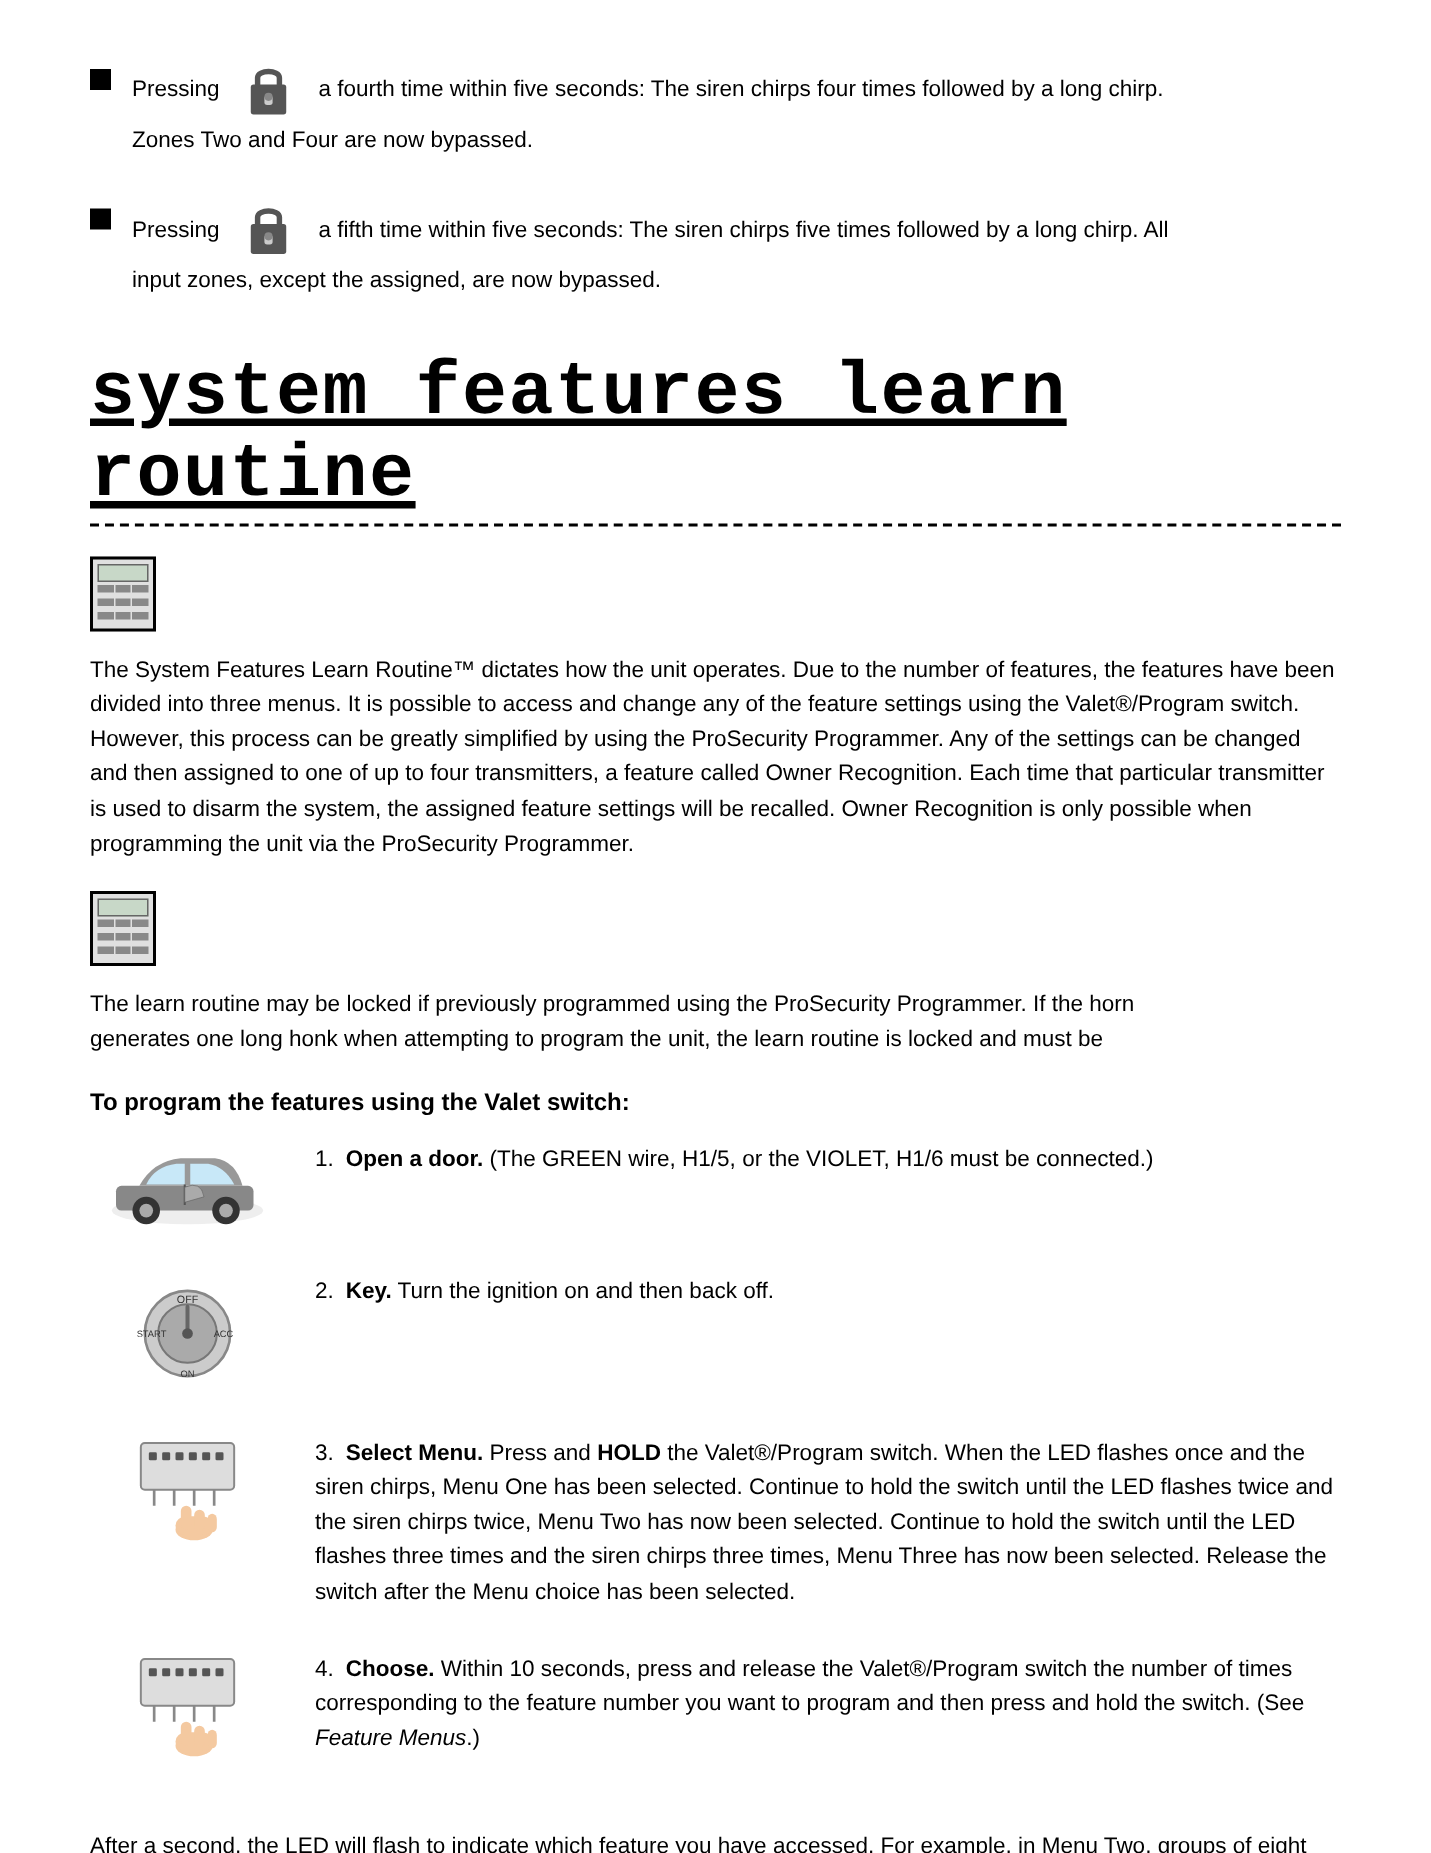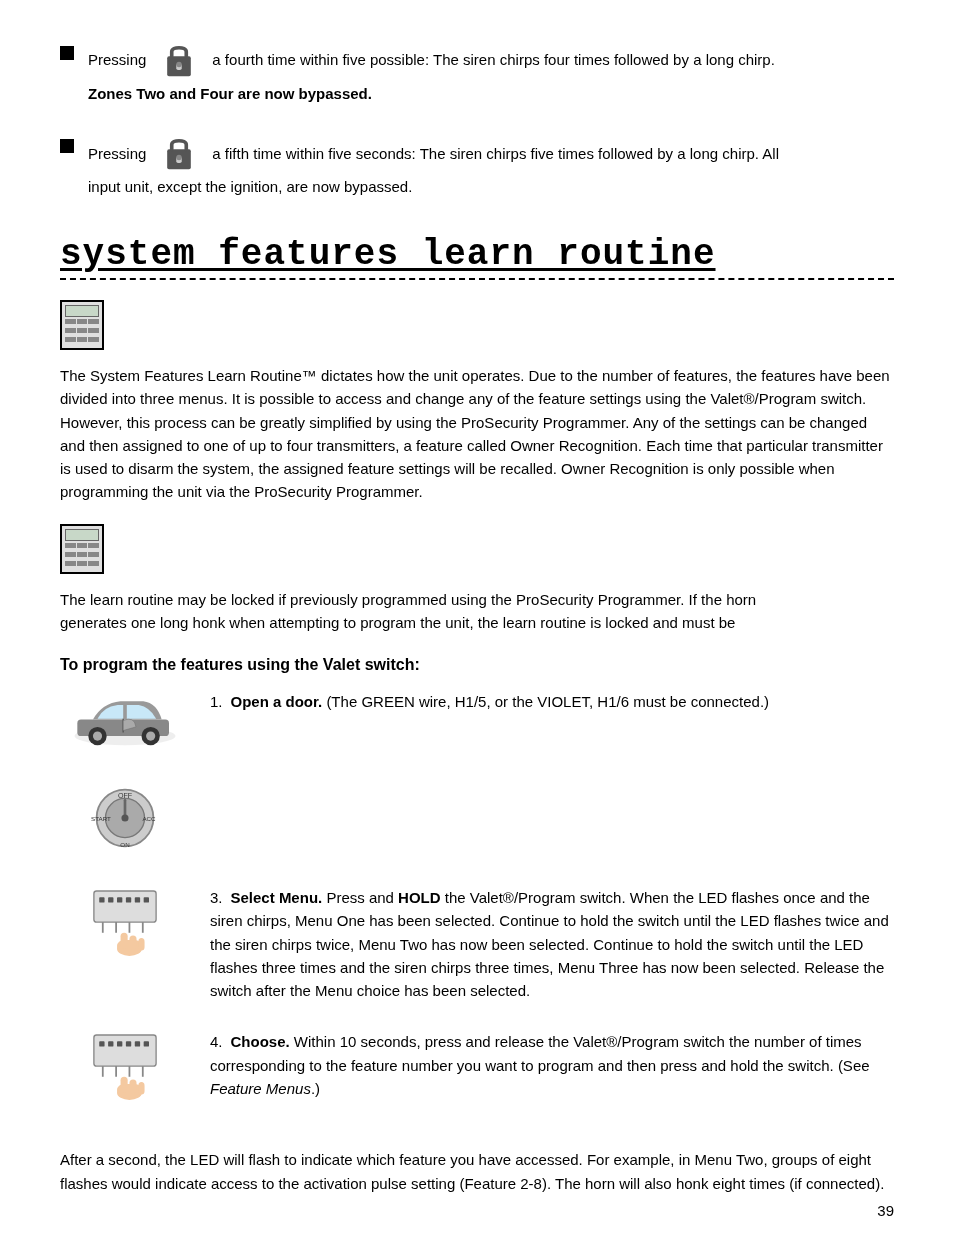--- a/index.html
+++ b/index.html
@@ -46,21 +46,21 @@
       width: 34px;
       height: 40px;
       flex-shrink: 0;
       display: inline-block;
       vertical-align: middle;
     }
 
     
     .section-heading {
       font-family: 'Courier New', Courier, monospace;
-      font-size: 36px;
+      font-size: 50px;
       font-weight: bold;
       letter-spacing: 1px;
       margin-top: 36px;
       margin-bottom: 6px;
       text-decoration: underline;
       text-underline-offset: 4px;
       line-height: 1.1;
       border-bottom: 2px dashed #000;
       padding-bottom: 4px;
     }
@@ -187,41 +187,41 @@
   <div class="bullet-content">
     <div class="bullet-inline">
       <span>Pressing</span>
 
       <svg class="lock-icon" viewBox="0 0 34 44" xmlns="http://www.w3.org/2000/svg">
         <rect x="4" y="18" width="26" height="22" rx="2" fill="#555"></rect>
         <path d="M9 18 V13 C9 7 25 7 25 13 V18" stroke="#555" stroke-width="4" fill="none" stroke-linecap="round"></path>
         <rect x="14" y="26" width="6" height="7" rx="2" fill="#ccc"></rect>
         <circle cx="17" cy="27" r="3" fill="#888"></circle>
       </svg>
-      <span>a fourth time within five possible: The siren chirps four times followed by a long chirp.</span>
+      <span>a fourth time within five seconds: The siren chirps four times followed by a long chirp.</span>
     </div>
-    <div style="margin-top:2px;font-weight:bold;">Zones Two and Four are now bypassed.</div>
+    <div style="margin-top:2px;">Zones Two and Four are now bypassed.</div>
   </div>
 </div>
 
 <div class="bullet-section">
   <div class="bullet-square"></div>
   <div class="bullet-content">
     <div class="bullet-inline">
       <span>Pressing</span>
 
       <svg class="lock-icon" viewBox="0 0 34 44" xmlns="http://www.w3.org/2000/svg">
         <rect x="4" y="18" width="26" height="22" rx="2" fill="#555"></rect>
         <path d="M9 18 V13 C9 7 25 7 25 13 V18" stroke="#555" stroke-width="4" fill="none" stroke-linecap="round"></path>
         <rect x="14" y="26" width="6" height="7" rx="2" fill="#ccc"></rect>
         <circle cx="17" cy="27" r="3" fill="#888"></circle>
       </svg>
       <span>a fifth time within five seconds: The siren chirps five times followed by a long chirp. All</span>
     </div>
-    <div style="margin-top:2px;">input unit, except the ignition, are now bypassed.</div>
+    <div style="margin-top:2px;">input zones, except the assigned, are now bypassed.</div>
   </div>
 </div>
 
 <div class="section-heading">system features learn routine</div>
 
 <div class="info-block">
   <div class="calc-icon">
     <div class="calc-screen"></div>
     <div class="calc-buttons">
       <div class="calc-btn"></div>
@@ -300,20 +300,23 @@
       <circle cx="45" cy="45" r="22" fill="#aaa" stroke="#777" stroke-width="1.5"></circle>
 
       <text x="45" y="22" text-anchor="middle" font-size="8" fill="#333">OFF</text>
       <text x="72" y="48" text-anchor="middle" font-size="7" fill="#333">ACC</text>
       <text x="45" y="78" text-anchor="middle" font-size="7" fill="#333">ON</text>
       <text x="18" y="48" text-anchor="middle" font-size="7" fill="#333">START</text>
 
       <line x1="45" y1="45" x2="45" y2="25" stroke="#666" stroke-width="3" stroke-linecap="round"></line>
       <circle cx="45" cy="45" r="4" fill="#555"></circle>
     </svg>
+  </div>
+  <div class="step-content">
+    <span class="step-number">2.</span><b>Key.</b> <span>Turn the ignition on and then back off.</span>
   </div>
 </div>
 
 <div class="step-row">
   <div class="step-image">
 
     <svg class="switch-svg" viewBox="0 0 90 100" xmlns="http://www.w3.org/2000/svg">
 
       <rect x="10" y="5" width="70" height="35" rx="3" fill="#ddd" stroke="#888" stroke-width="1.5"></rect>
 

